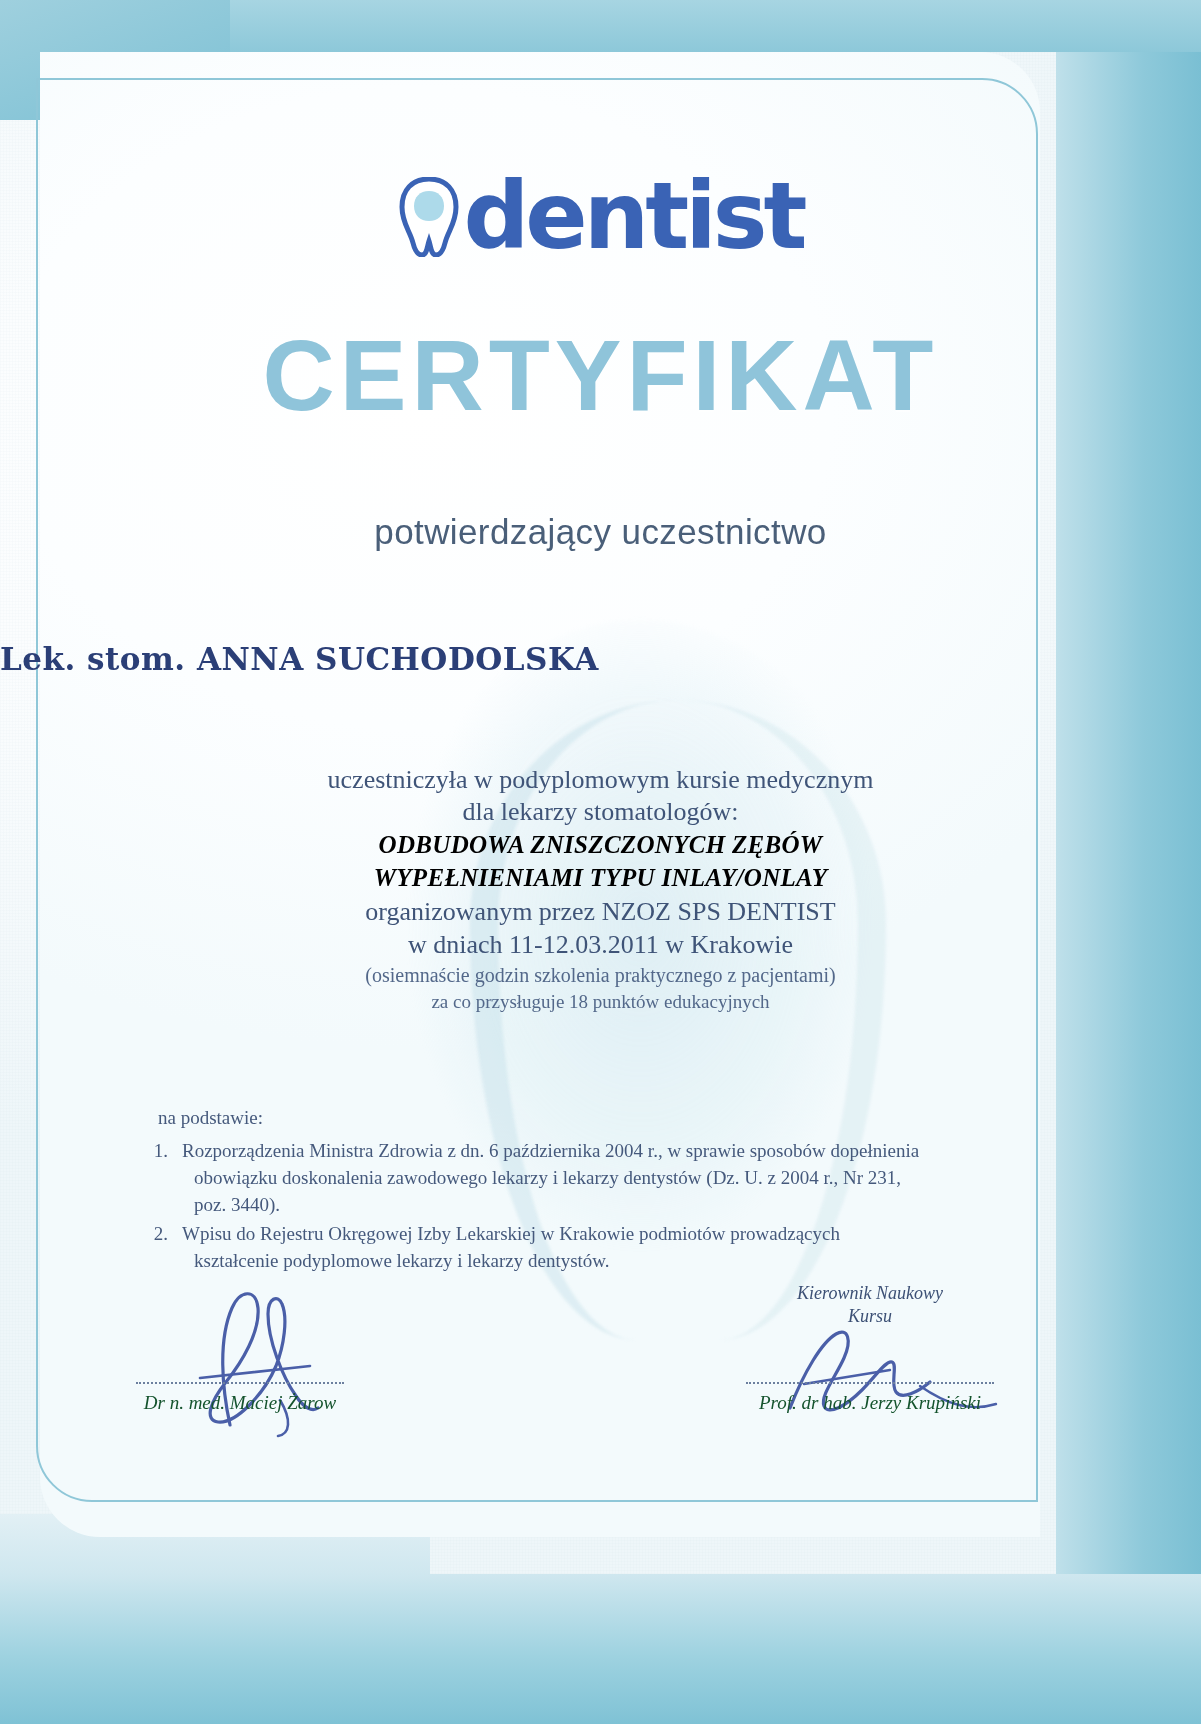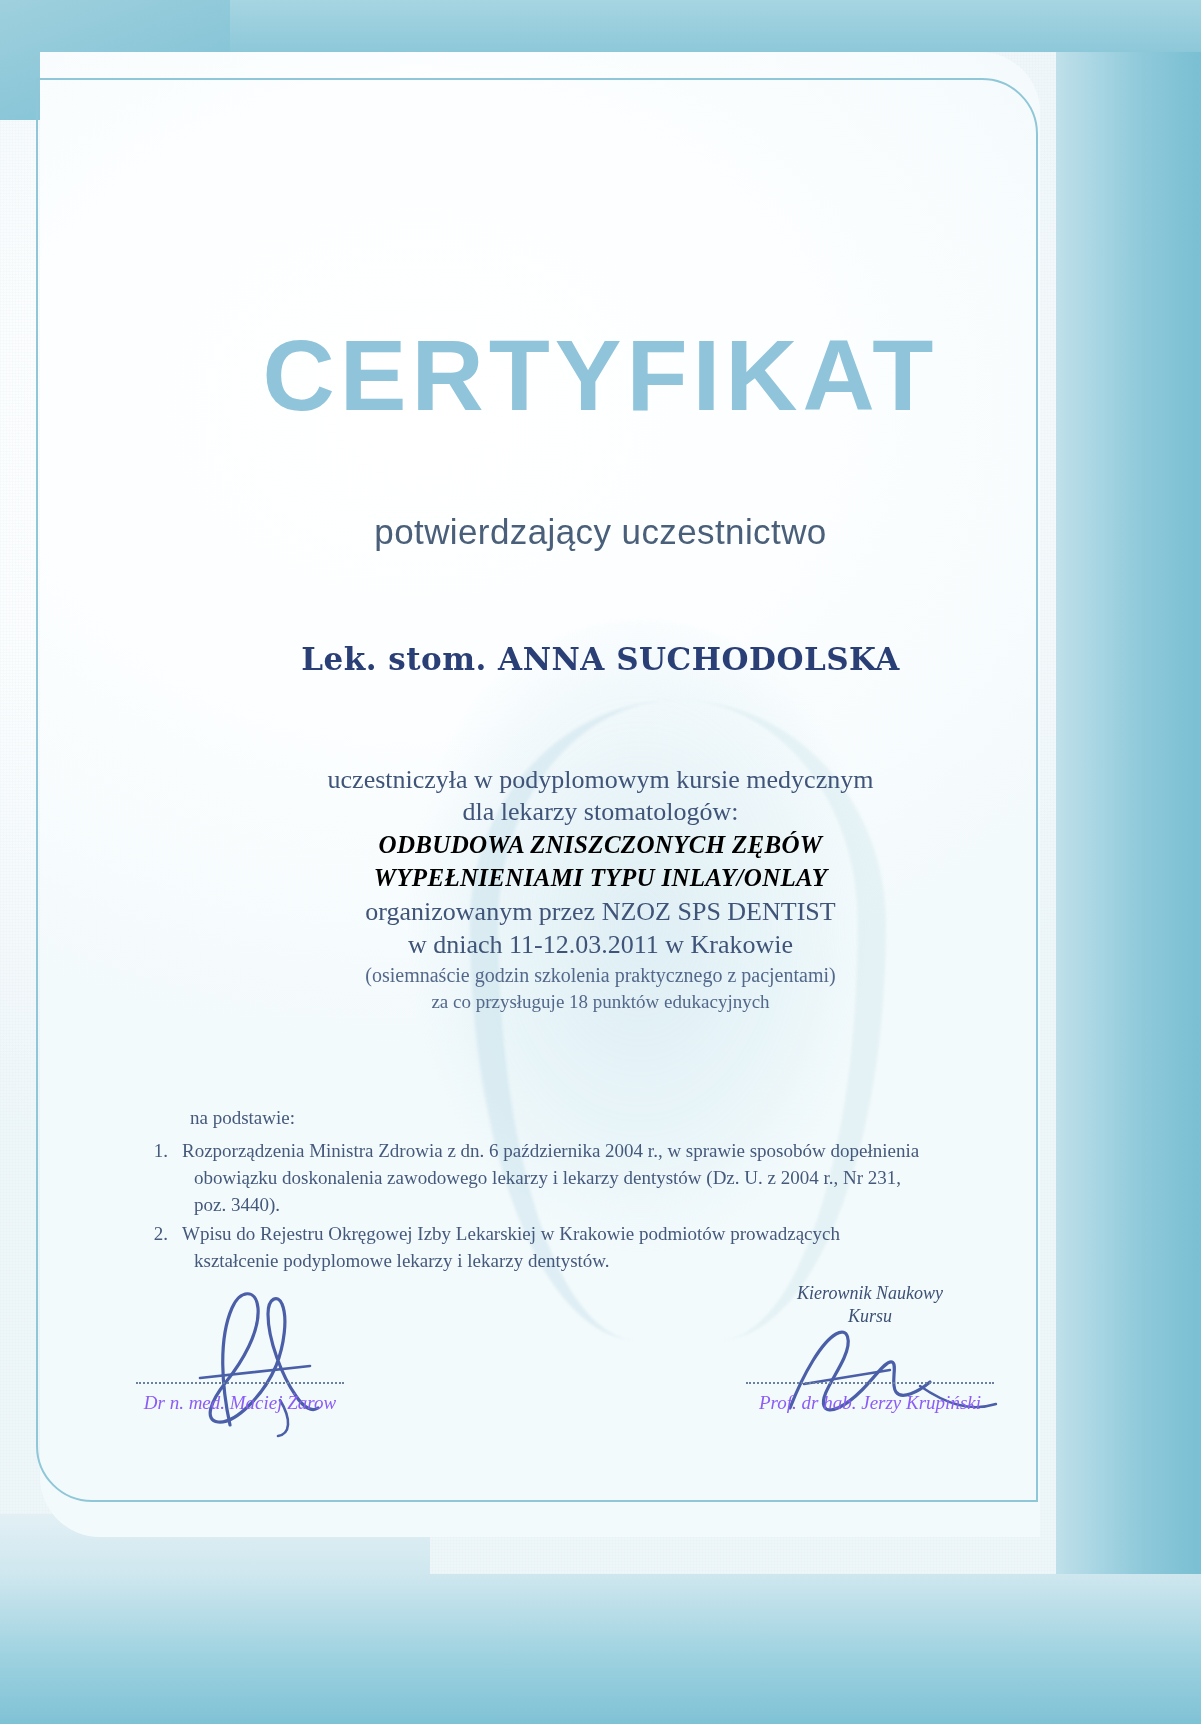--- a/index.html
+++ b/index.html
@@ -142,21 +142,20 @@
     text-align: center;
     font-family: "Liberation Sans", sans-serif;
     font-size: 35px;
     font-weight: 400;
     color: #4a5f79;
     letter-spacing: .4px;
   }
   .recipient {
     position: absolute;
     left: 0; right: 0; top: 641px;
-    text-align: center;
     font-family: "DejaVu Serif", serif;
     font-size: 31px;
     font-weight: bold;
     color: #2b3f77;
     letter-spacing: .5px;
   }
 
   
   .body-block {
     position: absolute;
@@ -186,21 +185,21 @@
     position: absolute;
     left: 152px;
     top: 1105px;
     width: 900px;
     color: #45597c;
     font-family: "Liberation Serif", serif;
     font-size: 19px;
     line-height: 1.42;
     text-align: left;
   }
-  .legal-intro { margin-left: 38px; margin-bottom: 6px; }
+  .legal-intro { margin-left: 6px; margin-bottom: 6px; }
   .legal-item {
     display: flex;
     gap: 14px;
     margin-bottom: 2px;
   }
   .legal-num { width: 16px; flex: none; text-align: right; }
   .legal-text { flex: 1; }
   .legal-text .indent { display: block; padding-left: 12px; }
 
   
@@ -232,21 +231,21 @@
   }
   .dots {
     border-bottom: 2px dotted #6b7f9e;
     height: 2px;
     margin: 0 6px 8px 6px;
   }
   .sig-name {
     font-family: "Liberation Serif", serif;
     font-style: italic;
     font-size: 19px;
-    color: #8b5cf6;
+    color: #14532d;
     white-space: nowrap;
   }
   .scribble {
     position: absolute;
     pointer-events: none;
   }
 </style>
 </head>
 <body>
 
@@ -260,20 +259,29 @@
   <div class="corner-tl"></div>
   <div class="corner-bl-notch"></div>
   <div class="corner-bottom-band"></div>
 
   <div class="white-page"></div>
   <div class="thin-border"></div>
 
   <div class="watermark"></div>
   <div class="watermark2"></div>
 
+  <div class="logo-row">
+    <div class="logo-tooth">
+      <svg width="62" height="80" viewBox="0 0 62 80" aria-hidden="true">
+        <path d="M31 2 C14 2 4 13 4 30 C4 46 12 54 15 66 C17 74 20 78 24 78 C29 78 29 70 31 64 C33 70 33 78 38 78 C42 78 45 74 47 66 C50 54 58 46 58 30 C58 13 48 2 31 2 Z" fill="#ffffff" stroke="#3a63b5" stroke-width="5"></path>
+        <path d="M31 14 C22 14 16 20 16 29 C16 38 22 44 31 44 C40 44 46 38 46 29 C46 20 40 14 31 14 Z" fill="#9fd3e6" opacity="0.85"></path>
+      </svg>
+    </div>
+    <div class="logo-word">dentist</div>
+  </div>
 
   <div class="cert-title">CERTYFIKAT</div>
   <div class="subtitle">potwierdzający uczestnictwo</div>
   <div class="recipient">Lek. stom. ANNA SUCHODOLSKA</div>
 
   <div class="body-block">
     <div class="body-line1">uczestniczyła w podyplomowym kursie medycznym</div>
     <div class="body-line2">dla lekarzy stomatologów:</div>
     <div class="course-title">ODBUDOWA ZNISZCZONYCH ZĘBÓW</div>
     <div class="course-title">WYPEŁNIENIAMI TYPU INLAY/ONLAY</div>

